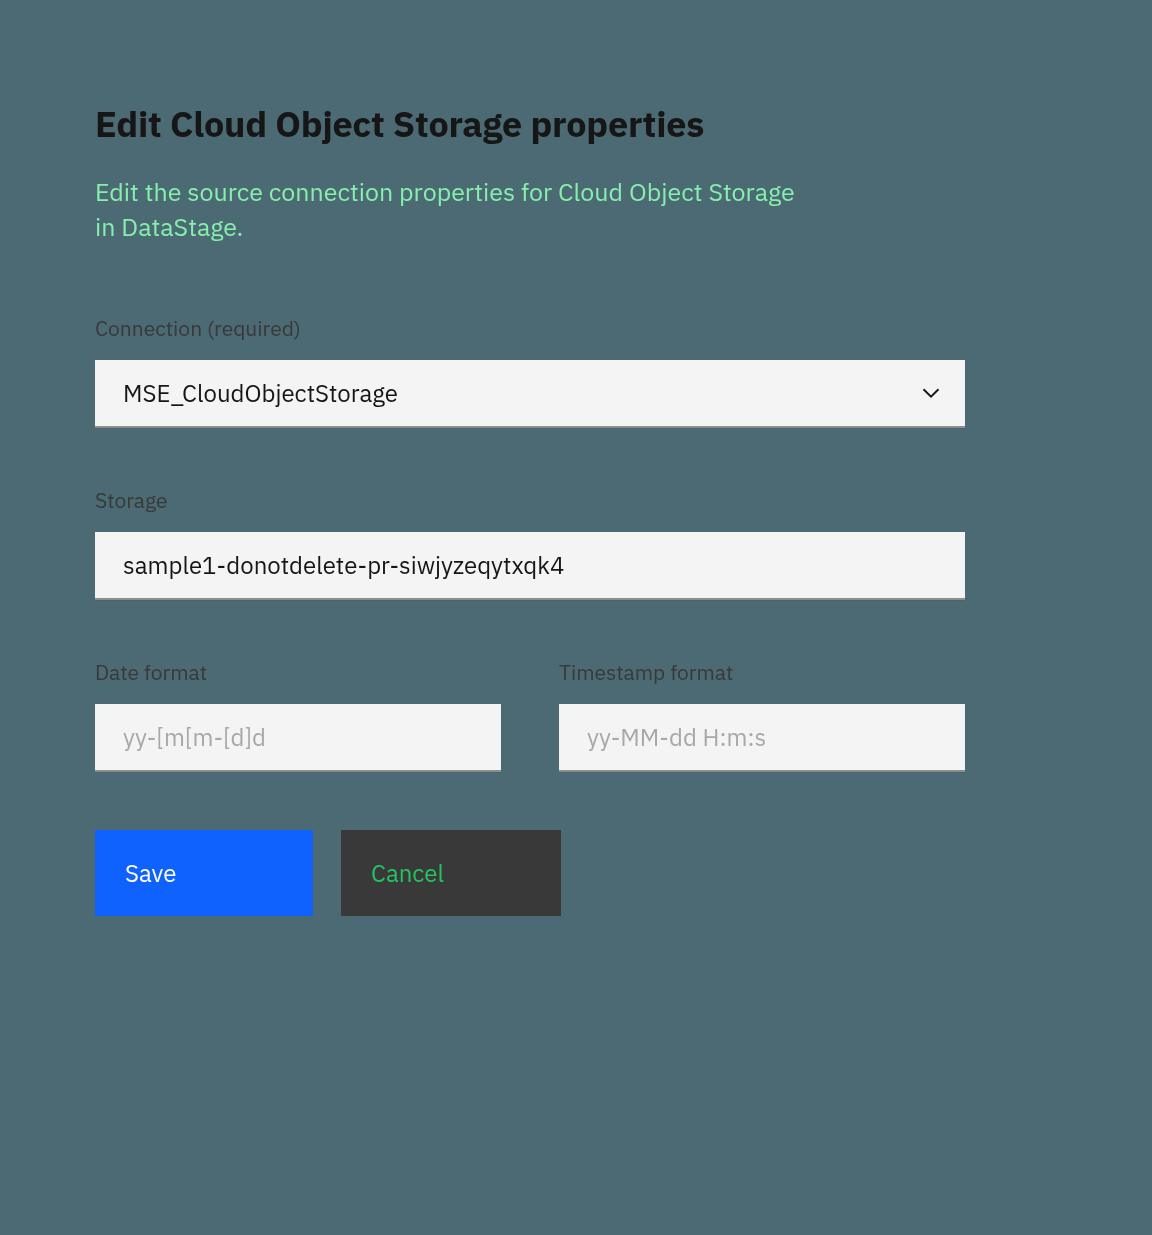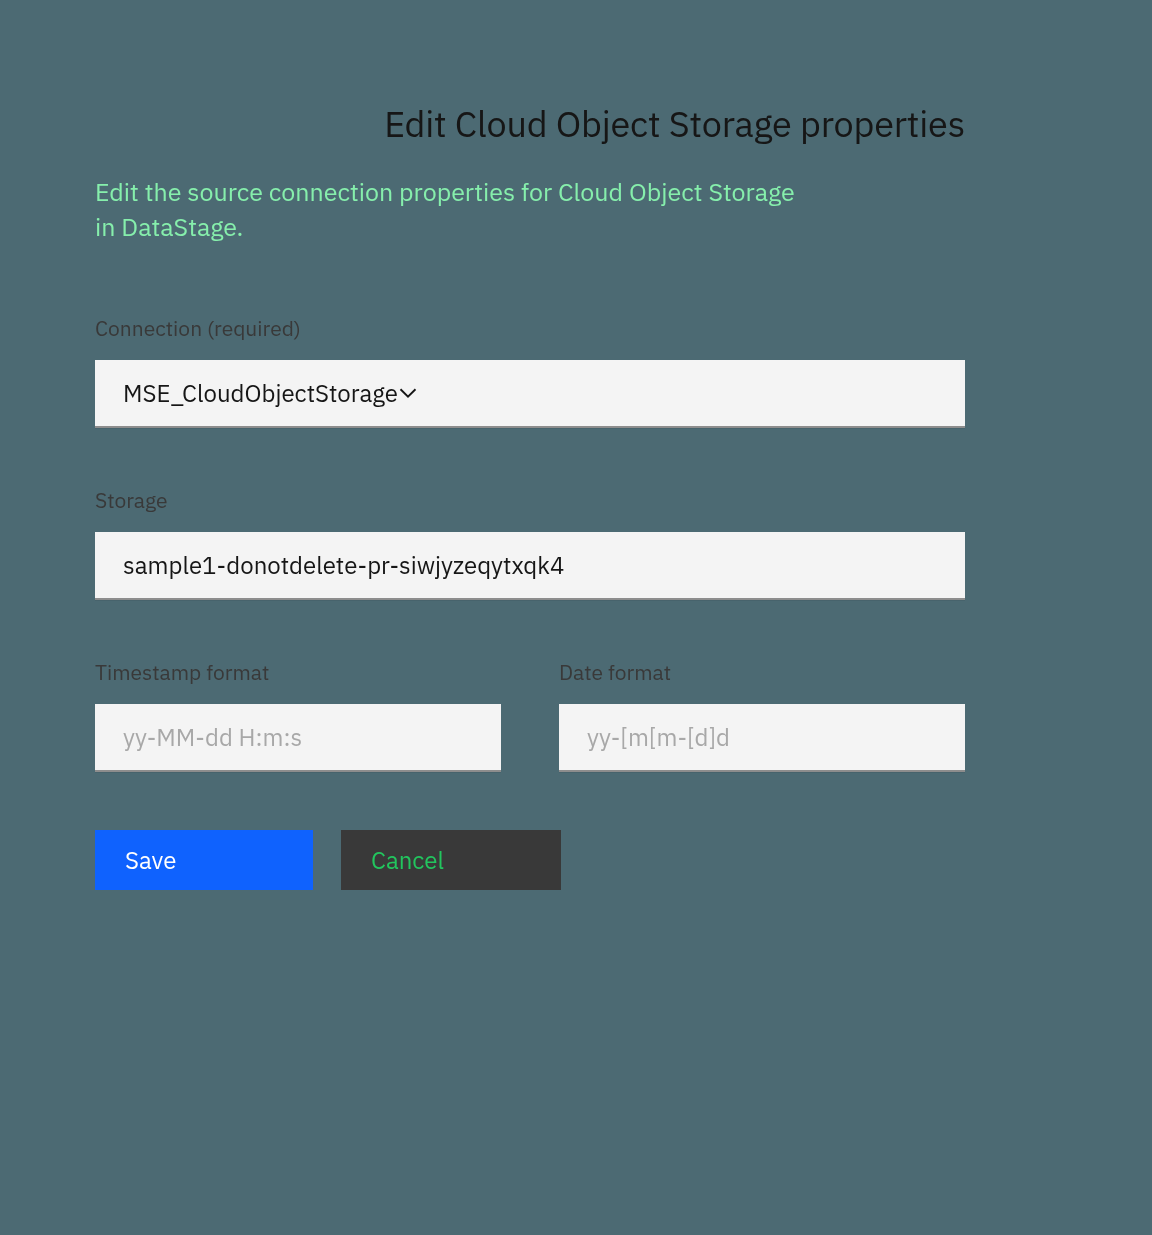--- a/index.html
+++ b/index.html
@@ -7,25 +7,24 @@
       width: 1152px;
       height: 1235px;
       background: #4c6a73;
       font-family: 'IBM Plex Sans', -apple-system, BlinkMacSystemFont, 'Segoe UI', Helvetica, Arial, sans-serif;
       color: #161616;
       padding: 100px 95px 0 95px;
     }
     .container { width: 870px; }
     .title {
       font-size: 36px;
-      font-weight: 400;
+      font-weight: 700;
       color: #161616;
       margin-bottom: 28px;
       letter-spacing: -0.2px;
-      text-align: right;
     }
     .subtitle {
       font-size: 25px;
       font-weight: 400;
       color: #86efac;
       line-height: 1.38;
       margin-bottom: 70px;
       max-width: 720px;
     }
     .field-group { margin-bottom: 58px; margin-top: 10px; }
@@ -47,37 +46,38 @@
       padding: 0 28px;
       font-size: 24px;
       color: #161616;
       font-family: inherit;
       outline: none;
       box-shadow: 0 1px 0 rgba(0,0,0,0.06);
     }
     .select {
       display: flex;
       align-items: center;
+      justify-content: space-between;
       cursor: pointer;
       padding-right: 24px;
     }
     .chevron {
       width: 20px; height: 20px;
       flex-shrink: 0;
     }
     .input::placeholder {
       color: #a8a8a8;
     }
     .buttons {
       display: flex;
       gap: 28px;
       margin-top: 0px;
     }
     .btn {
-      height: 60px;
+      height: 86px;
       padding: 0 30px;
       border: none;
       font-size: 24px;
       font-family: inherit;
       cursor: pointer;
       display: flex;
       align-items: center;
       text-align: center;
       min-width: 218px;
     }
@@ -102,26 +102,26 @@
   </div>
 
   <div class="field-group">
     <label class="label">Storage</label>
     <input class="input" type="text" value="sample1-donotdelete-pr-siwjyzeqytxqk4" style="">
   </div>
 
 
   <div class="field-row">
     <div class="field-col">
+      <label class="label">Date format</label>
+      <input class="input" type="text" placeholder="yy-[m[m-[d]d" style="">
+    </div>
+    <div class="field-col">
       <label class="label">Timestamp format</label>
       <input class="input" type="text" placeholder="yy-MM-dd H:m:s" style="">
-    </div>
-    <div class="field-col">
-      <label class="label">Date format</label>
-      <input class="input" type="text" placeholder="yy-[m[m-[d]d" style="">
     </div>
   </div>
 
   <div class="buttons">
     <button class="btn btn-primary">Save</button>
     <button class="btn btn-secondary">Cancel</button>
   </div>
 </div>
 
 </body></html>

